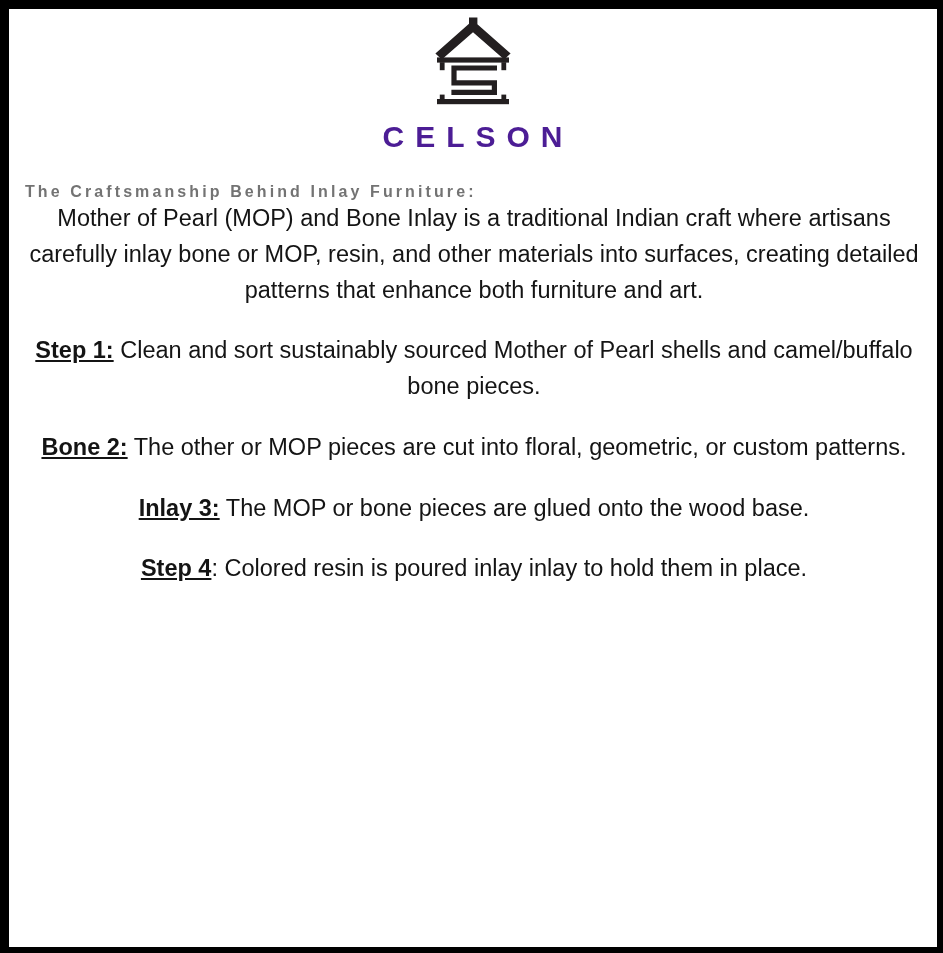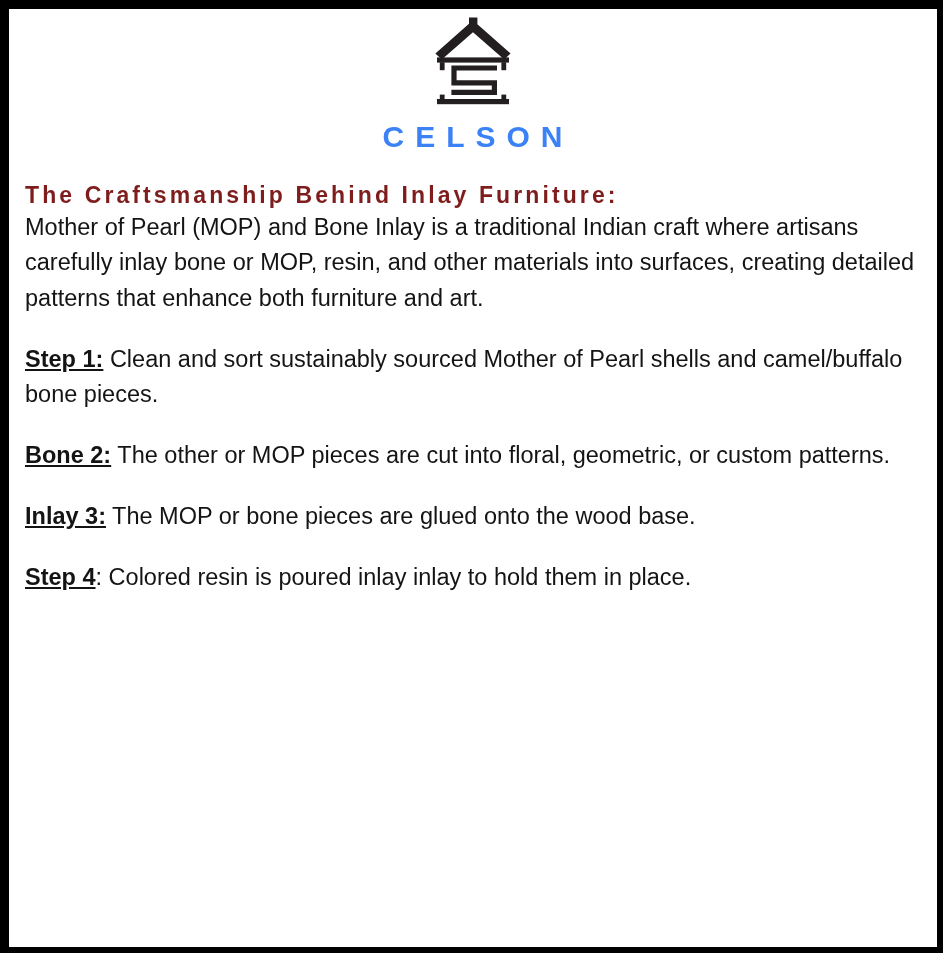--- a/index.html
+++ b/index.html
@@ -45,48 +45,49 @@
     width: 88px;
     height: 96px;
   }
   .wordmark {
     margin-top: 11px;
     font-family: "Liberation Sans", sans-serif;
     font-weight: 700;
     font-size: 30px;
     letter-spacing: 11px;
     text-indent: 11px;
-    color: #3b82f6;
+    color: #4c1d95;
     line-height: 1;
   }
 
   
   .doc-heading {
     margin: 30px 0 0 9px;
     font-family: "Liberation Sans", sans-serif;
     font-weight: 700;
-    font-size: 23px;
+    font-size: 16px;
     letter-spacing: 3.1px;
-    color: #7f1d1d;
+    color: #737373;
     line-height: 1.2;
     white-space: nowrap;
   }
 
   
   .body-copy {
     margin: 0 0 0 9px;
     width: 898px;
     font-family: "Liberation Sans Narrow", "Liberation Sans", sans-serif;
     font-size: 23.5px;
     color: #141414;
     line-height: 1.52;
   }
   .para {
     margin: 0;
     padding: 0;
+    text-align: center;
   }
   .para + .para {
     margin-top: 25px;
   }
   .step-label {
     font-weight: 700;
     text-decoration: underline;
   }
 </style>
 </head>

